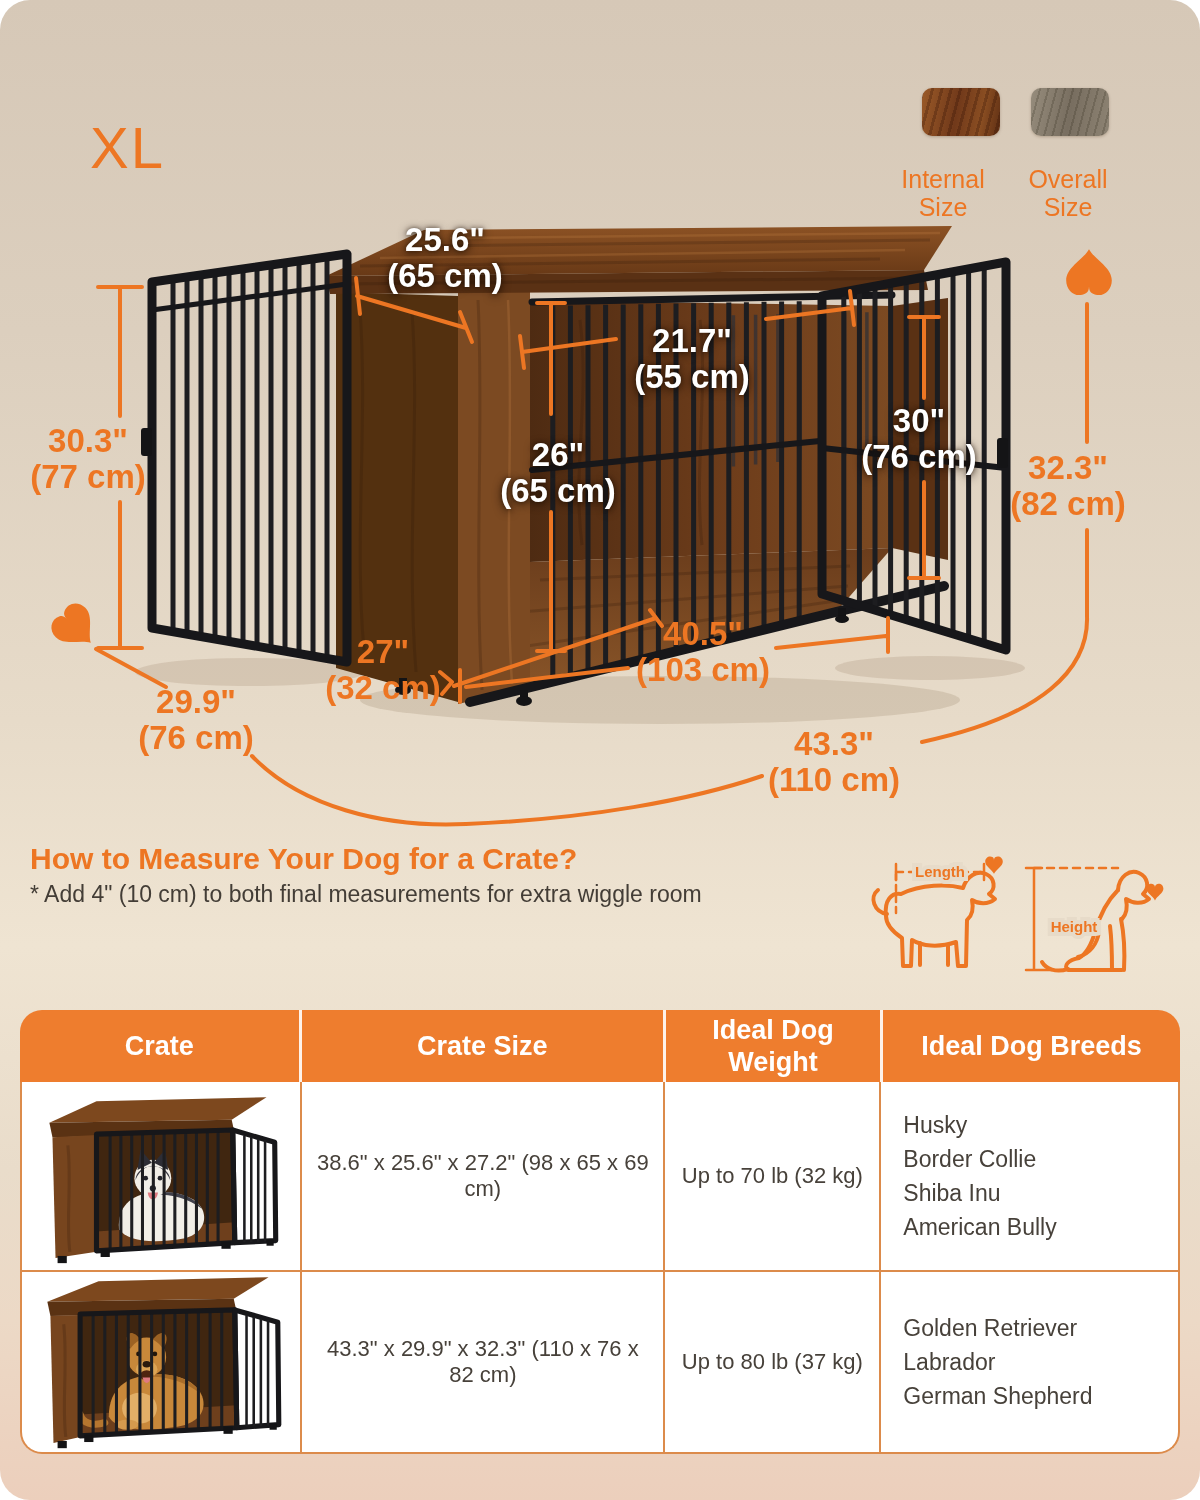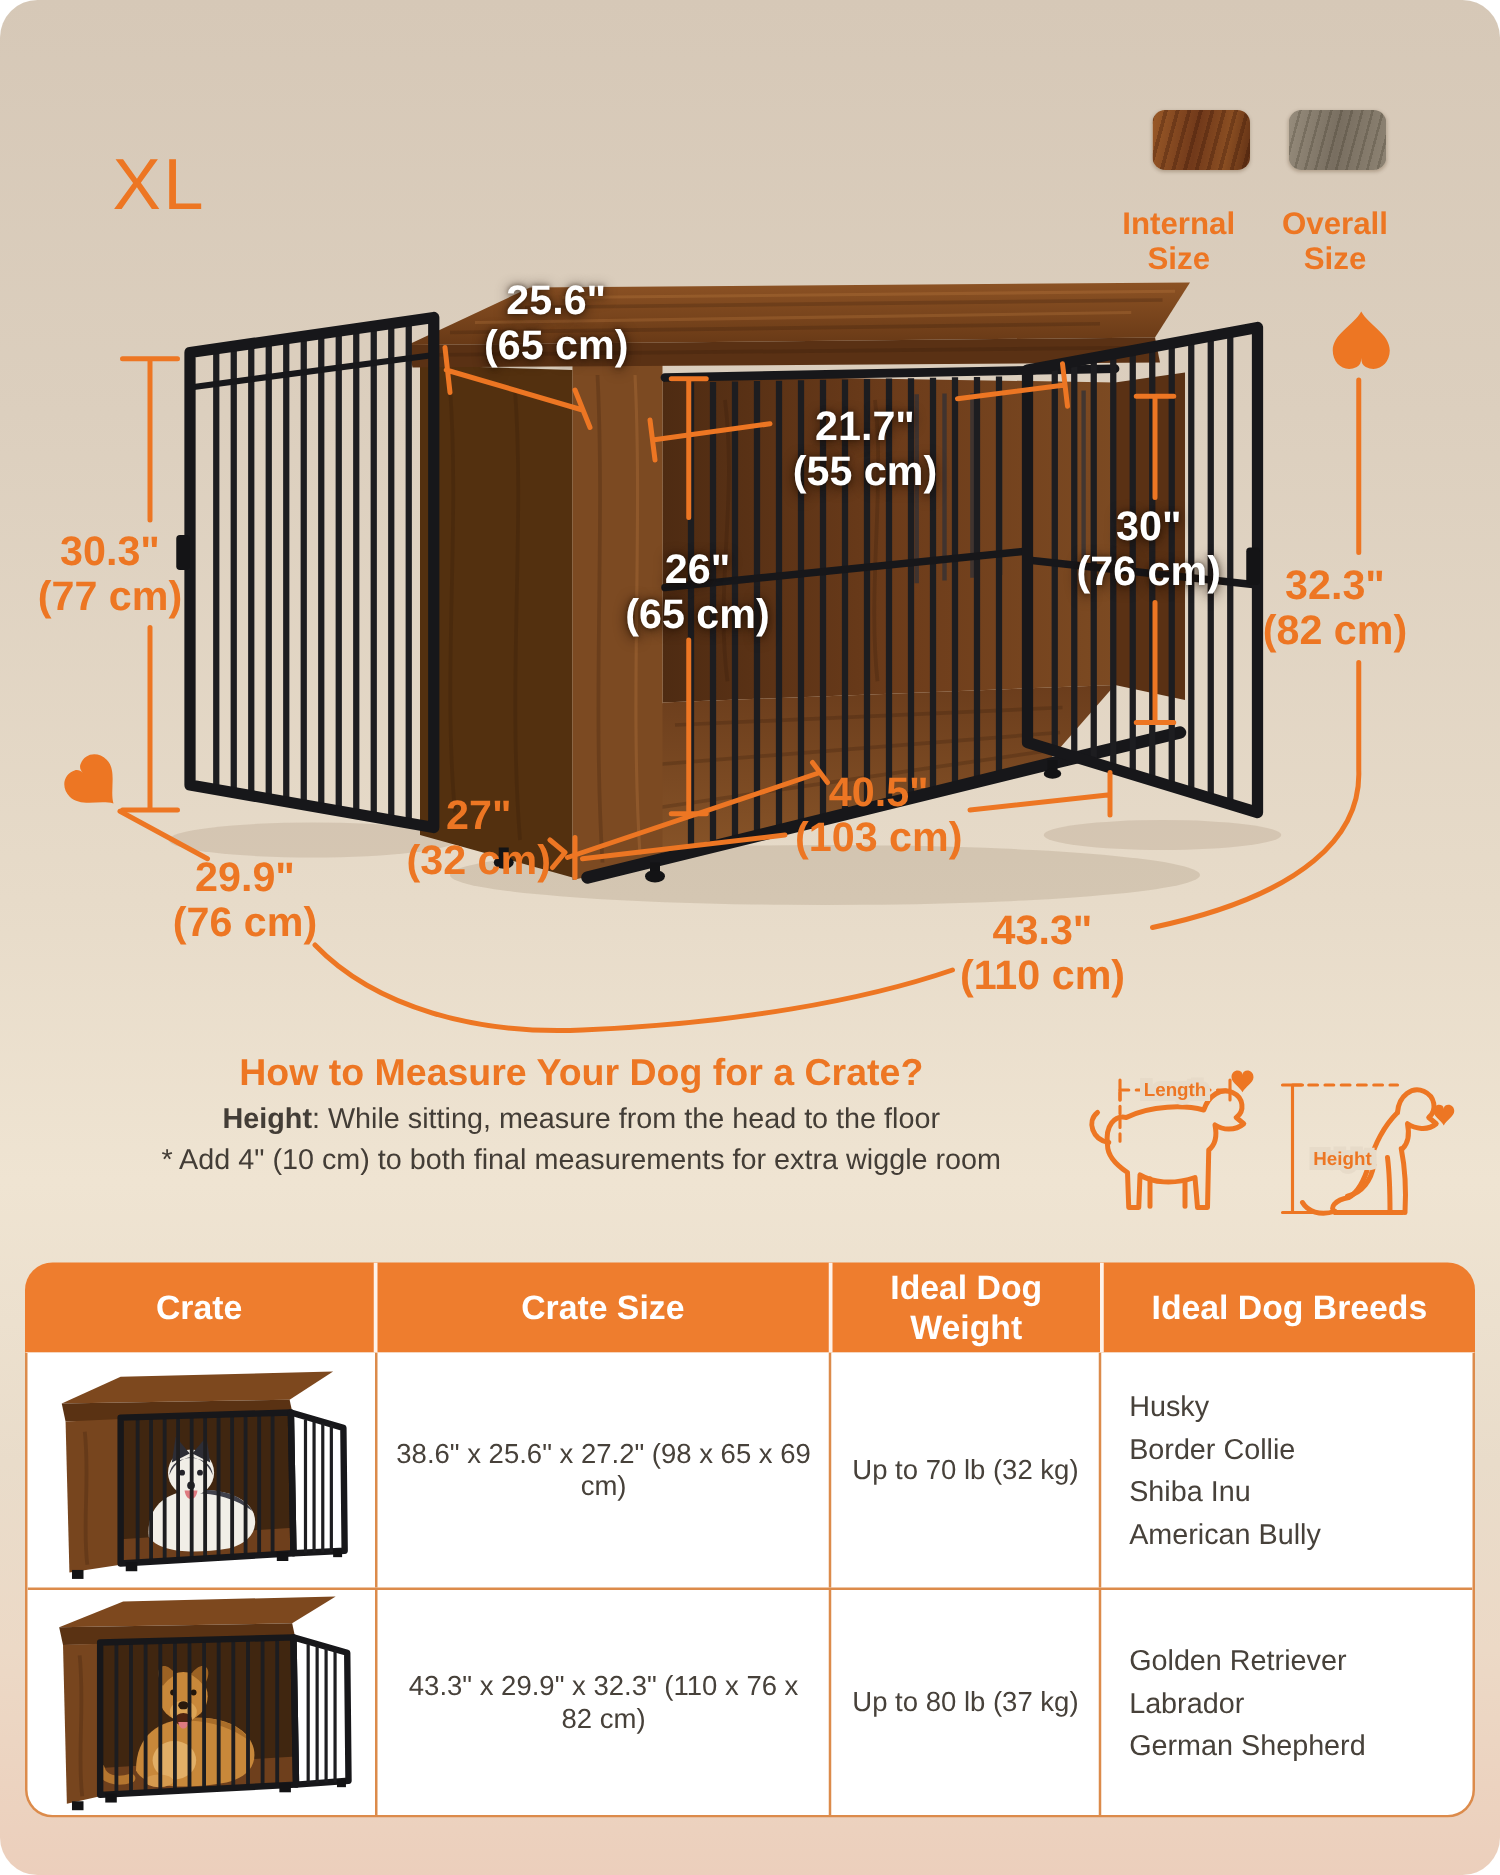--- a/index.html
+++ b/index.html
@@ -7,34 +7,34 @@
   .canvas{position:relative;width:1200px;height:1500px;border-radius:30px;overflow:hidden;
     background:linear-gradient(180deg,#d6c8b7 0%,#dccfbe 22%,#e7dbc9 48%,#efe4d2 63%,#e9dcca 78%,#ecd9c6 88%,#eccfbc 100%);}
   .xl{position:absolute;left:90px;top:82px;font-size:58px;font-weight:400;color:var(--acc);letter-spacing:2px;margin-top:32px;}
   .swatch{position:absolute;top:88px;width:78px;height:48px;border-radius:10px;box-shadow:0 1px 3px rgba(60,30,0,.25);}
   .swatch.internal{left:922px;background:
      repeating-linear-gradient(105deg, rgba(40,10,0,.25) 0 3px, rgba(0,0,0,0) 3px 9px),
      linear-gradient(100deg,#9a5a28,#71391a 45%,#8a4e22 75%,#5f2f14);}
   .swatch.overall{left:1031px;background:
      repeating-linear-gradient(105deg, rgba(30,25,10,.18) 0 2px, rgba(0,0,0,0) 2px 8px),
      linear-gradient(100deg,#968c7c,#786e60 50%,#8d8373);}
-  .legend-label{position:absolute;top:165px;width:124px;text-align:center;font-size:25px;font-weight:700;color:var(--acc);line-height:28px;}
+  .legend-label{position:absolute;top:165px;width:124px;text-align:center;font-size:25px;font-weight:400;color:var(--acc);line-height:28px;}
   .legend-label.li{left:881px;} .legend-label.lo{left:1006px;}
   .scene{position:absolute;left:0;top:190px;width:1200px;height:660px;}
   .dim{position:absolute;transform:translateX(-50%);text-align:center;font-weight:600;font-size:33px;line-height:36px;white-space:nowrap;}
   .dim.w{color:#fff;text-shadow:0 2px 10px rgba(25,12,0,.8),0 0 4px rgba(25,12,0,.55);}
   .dim.o{color:var(--acc);}
   .dl{stroke:var(--acc);stroke-width:4;fill:none;stroke-linecap:round;}
   .heartfill{fill:var(--acc);}
   .bars{stroke-linejoin:round;}
   .frame{stroke:#17171a;fill:none;stroke-linejoin:round;}
   .rail{stroke:#17171a;fill:none;stroke-linecap:round;}
   .streak{stroke:#2e1807;opacity:.22;fill:none;stroke-width:3;}
   .streakL{stroke:#c58544;opacity:.26;fill:none;stroke-width:2.5;}
-  .measure{position:absolute;left:30px;top:842px;width:870px;text-align:center;}
+  .measure{position:absolute;left:30px;top:842px;width:870px;}
   .measure h2{margin:0;font-size:30px;font-weight:800;color:var(--acc);}
   .measure p{margin:12px 0 4px;font-size:23px;line-height:29px;color:#433d36;}
   .measure p.mid{margin-top:4px;}
   .measure b{font-weight:700;}
   .dogA{position:absolute;left:866px;top:852px;}
   .dogB{position:absolute;left:1018px;top:852px;}
   .dogline{stroke:var(--acc);stroke-width:4;fill:none;stroke-linecap:round;stroke-linejoin:round;}
   .dogthin{stroke:var(--acc);stroke-width:2.5;fill:none;stroke-linecap:round;}
   .doglabel{fill:var(--acc);font-size:15px;font-weight:700;paint-order:stroke;stroke:#e7dbc9;stroke-width:8px;text-anchor:middle;}
   .ctable{position:absolute;left:20px;top:1010px;width:1160px;}
@@ -219,21 +219,20 @@
     <div>29.9"</div>
       <div>(76 cm)</div>
     </div>
   <div class="dim o" style="left:834px;top:726px">
     <div>43.3"</div>
       <div>(110 cm)</div>
     </div>
 
   <div class="measure">
     <h2>How to Measure Your Dog for a Crate?</h2>
-    <p class="mid"><b>Height</b><span>: While sitting, measure from the head to the floor</span></p>
     <p class="mid">* Add 4" (10 cm) to both final measurements for extra wiggle room</p>
   </div>
 
   <svg class="dogA" width="150" height="150" viewBox="0 0 150 150">
     <path class="dogthin" d="M30,20 H118" stroke-dasharray="7 6"></path>
     <path class="dogthin" d="M30,12 V28 M118,12 V28"></path>
     <path class="dogthin" d="M30,22 V62" stroke-dasharray="6 5"></path>
     <path class="dogline" d="M21,62 C8,60 3,45 12,38"></path>
     <path class="dogline" d="M20,64 C18,48 26,40 35,42 C55,32 82,32 97,36 C101,24 111,18 120,22 C129,26 130,37 123,42 L129,47 C122,53 112,52 106,48 C108,58 106,64 101,68 L100,114 L92,114 L90,90 C72,96 56,94 46,88 L45,114 L37,114 L36,86 C27,80 20,72 20,64 Z"></path>
     <path class="dogline" d="M82,93 V113 M54,91 V113"></path>

